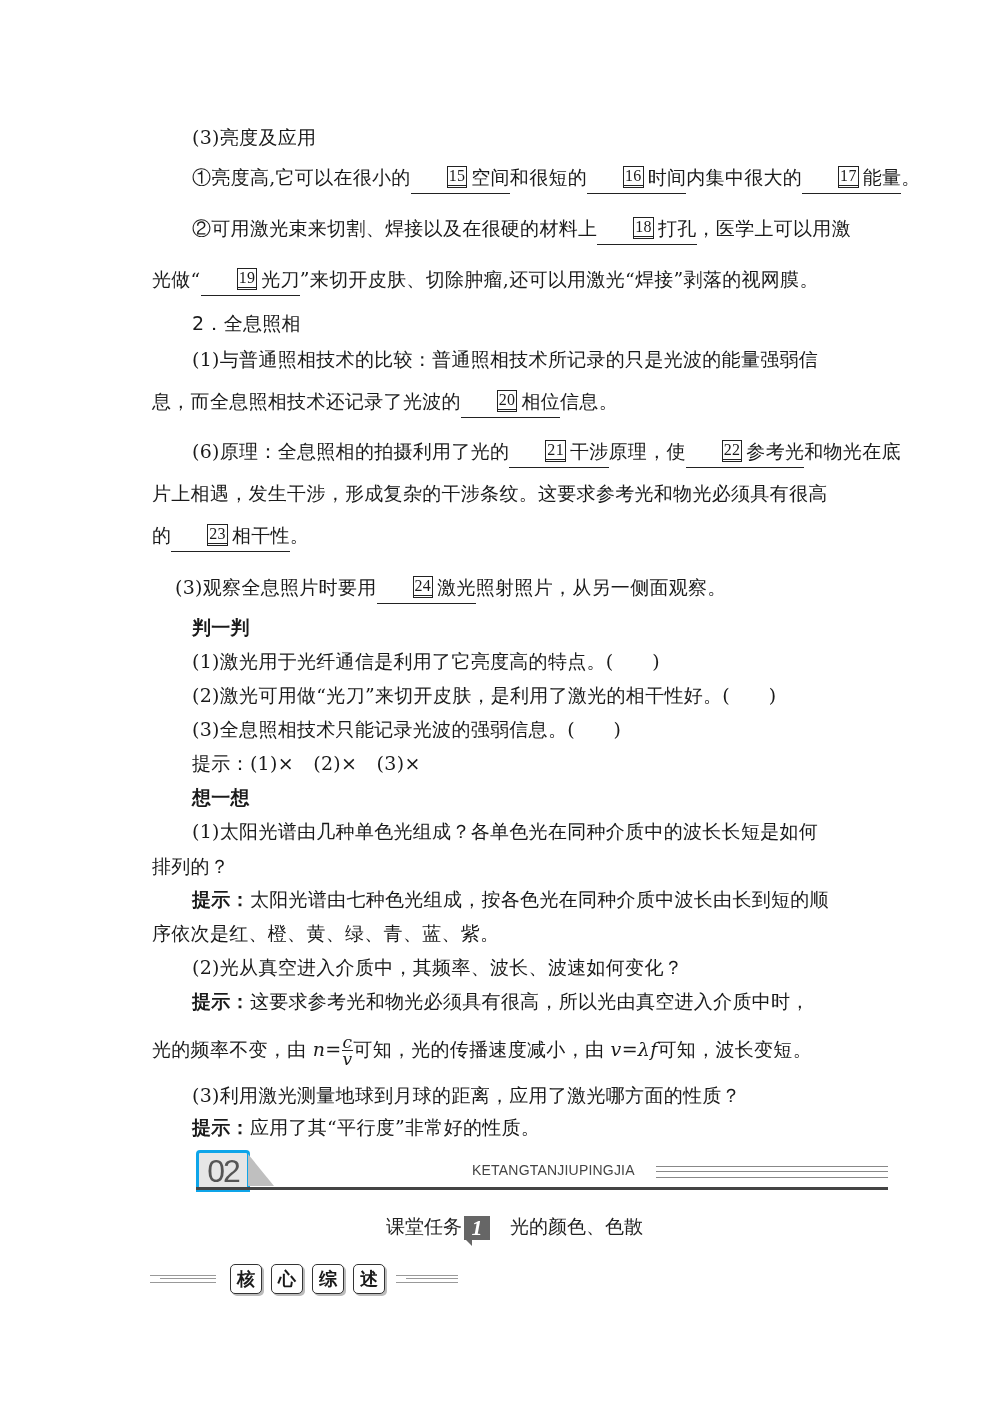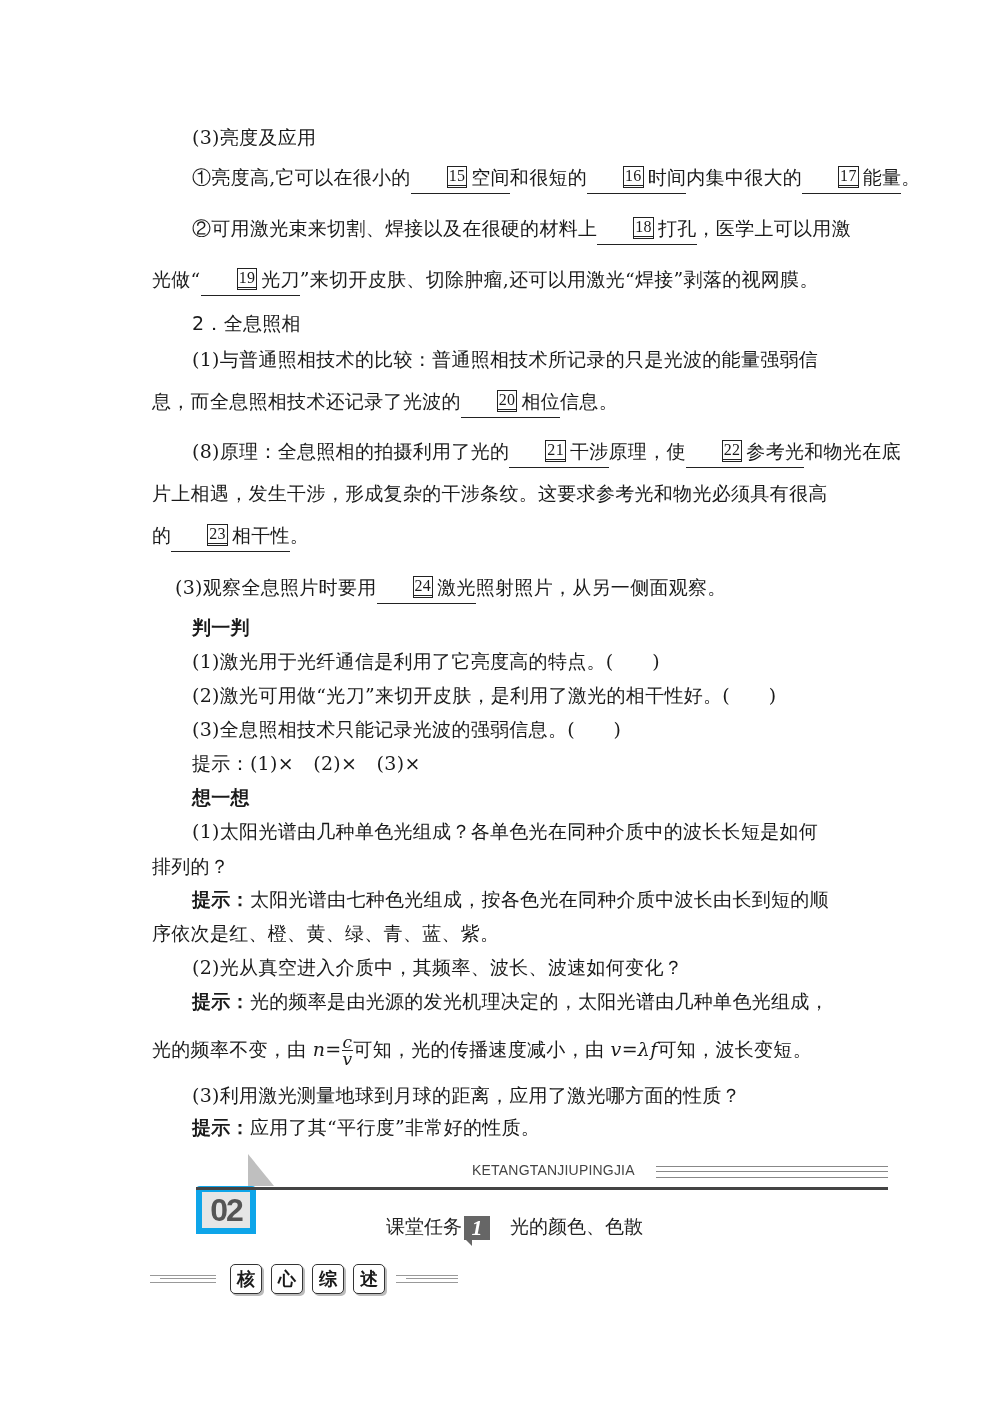--- a/index.html
+++ b/index.html
@@ -13,22 +13,22 @@
          line-height: 18px; padding: 0 1px; margin-right: 4px; vertical-align: 3px; font-family: "Liberation Serif", serif; }
   .blank::after { content: ""; position: absolute; left: 0; right: 0; bottom: -4px; border-bottom: 1.5px solid #222; }
   .frac { display: inline-block; vertical-align: middle; text-align: center; font-style: italic; font-size: 17px; line-height: 16px; }
   .frac .top { display: block; border-bottom: 1px solid #222; padding: 0 1px; }
   .frac .bot { display: block; }
   .ital { font-style: italic; }
 
   
   .banner { position: absolute; left: 196px; top: 1146px; width: 692px; height: 46px; }
   .banner-num { position: absolute; left: 0; top: 4px; width: 48px; height: 36px; background: #e6e6e6;
-                border: 6px solid #0ea5e9; border-radius: 4px 4px 0 0; font-family: "Liberation Sans", sans-serif;
-                font-weight: bold; font-size: 32px; color: #555; text-align: center; line-height: 36px; letter-spacing: -2px; margin-top: 36px; }
+                border: 3px solid #0ea5e9; border-radius: 4px 4px 0 0; font-family: "Liberation Sans", sans-serif;
+                font-weight: normal; font-size: 32px; color: #555; text-align: center; line-height: 36px; letter-spacing: -2px; }
   .banner-tri { position: absolute; left: 52px; top: 8px; width: 0; height: 0; border-left: 0 solid transparent;
                 border-right: 26px solid transparent; border-bottom: 32px solid #bfbfbf; }
   .banner-title { position: absolute; left: 88px; top: 0px; font-family: "DejaVu Serif", serif; font-weight: bold;
                   font-size: 30px; line-height: 44px; color: #333; letter-spacing: 1px; }
   .banner-sub { position: absolute; left: 276px; top: 16px; font-family: "Liberation Sans", sans-serif;
                 font-size: 14px; color: #444; letter-spacing: 0.2px; }
   .banner-lines { position: absolute; left: 460px; right: 0; top: 20px; height: 10px;
                   border-top: 1px solid #888; border-bottom: 1px solid #888; }
   .banner-lines::after { content: ""; position: absolute; left: 0; right: 0; top: 4px; border-top: 1px solid #888; }
   .banner-base { position: absolute; left: 0; right: 0; bottom: 2px; border-bottom: 3px solid #444; }
@@ -67,21 +67,21 @@
 </div>
 
 <div class="line bold" style="left:192px; top:310px; font-weight:normal;">2．全息照相</div>
 
 <div class="line" style="left:192px; top:346px;">(1)与普通照相技术的比较：普通照相技术所记录的只是光波的能量强弱信</div>
 <div class="line" style="left:152px; top:388px;">
   <span>息，而全息照相技术还记录了光波的</span><span class="blank"><span class="num">20</span><span>相位</span></span><span>信息。</span>
 </div>
 
 <div class="line" style="left:192px; top:438px;">
-  <span>(8)原理：全息照相的拍摄利用了光的</span><span class="blank"><span class="num">21</span><span>干涉</span></span><span>原理，使</span><span class="blank"><span class="num">22</span><span>参考光</span></span><span>和物光在底</span>
+  <span>(6)原理：全息照相的拍摄利用了光的</span><span class="blank"><span class="num">21</span><span>干涉</span></span><span>原理，使</span><span class="blank"><span class="num">22</span><span>参考光</span></span><span>和物光在底</span>
 </div>
 <div class="line" style="left:152px; top:480px;">片上相遇，发生干涉，形成复杂的干涉条纹。这要求参考光和物光必须具有很高</div>
 <div class="line" style="left:152px; top:522px;">
   <span>的</span><span class="blank"><span class="num">23</span><span>相干性</span></span><span>。</span>
 </div>
 
 <div class="line" style="left:175px; top:574px;">
   <span>(3)观察全息照片时要用</span><span class="blank"><span class="num">24</span><span>激光</span></span><span>照射照片，从另一侧面观察。</span>
 </div>
 
@@ -95,21 +95,21 @@
 
 <div class="line bold" style="left:192px; top:784px;">想一想</div>
 <div class="line" style="left:192px; top:818px;">(1)太阳光谱由几种单色光组成？各单色光在同种介质中的波长长短是如何</div>
 <div class="line" style="left:152px; top:853px;">排列的？</div>
 <div class="line" style="left:192px; top:886px;">
   <span class="hint-label">提示：</span><span>太阳光谱由七种色光组成，按各色光在同种介质中波长由长到短的顺</span>
 </div>
 <div class="line" style="left:152px; top:920px;">序依次是红、橙、黄、绿、青、蓝、紫。</div>
 <div class="line" style="left:192px; top:954px;">(2)光从真空进入介质中，其频率、波长、波速如何变化？</div>
 <div class="line" style="left:192px; top:988px;">
-  <span class="hint-label">提示：</span><span>光的频率是由光源的发光机理决定的，太阳光谱由几种单色光组成，</span>
+  <span class="hint-label">提示：</span><span>这要求参考光和物光必须具有很高，所以光由真空进入介质中时，</span>
 </div>
 <div class="line" style="left:152px; top:1034px;">
   <span>光的频率不变，由 </span><span class="ital">n=</span><span class="frac"><span class="top">c</span><span class="bot">v</span></span><span>可知，光的传播速度减小，由 </span><span class="ital">v=λf</span><span>可知，波长变短。</span>
 </div>
 <div class="line" style="left:192px; top:1082px;text-align:right;">(3)利用激光测量地球到月球的距离，应用了激光哪方面的性质？</div>
 <div class="line" style="left:192px; top:1114px;">
   <span class="hint-label">提示：</span><span>应用了其“平行度”非常好的性质。</span>
 </div>
 
 <div class="banner">

